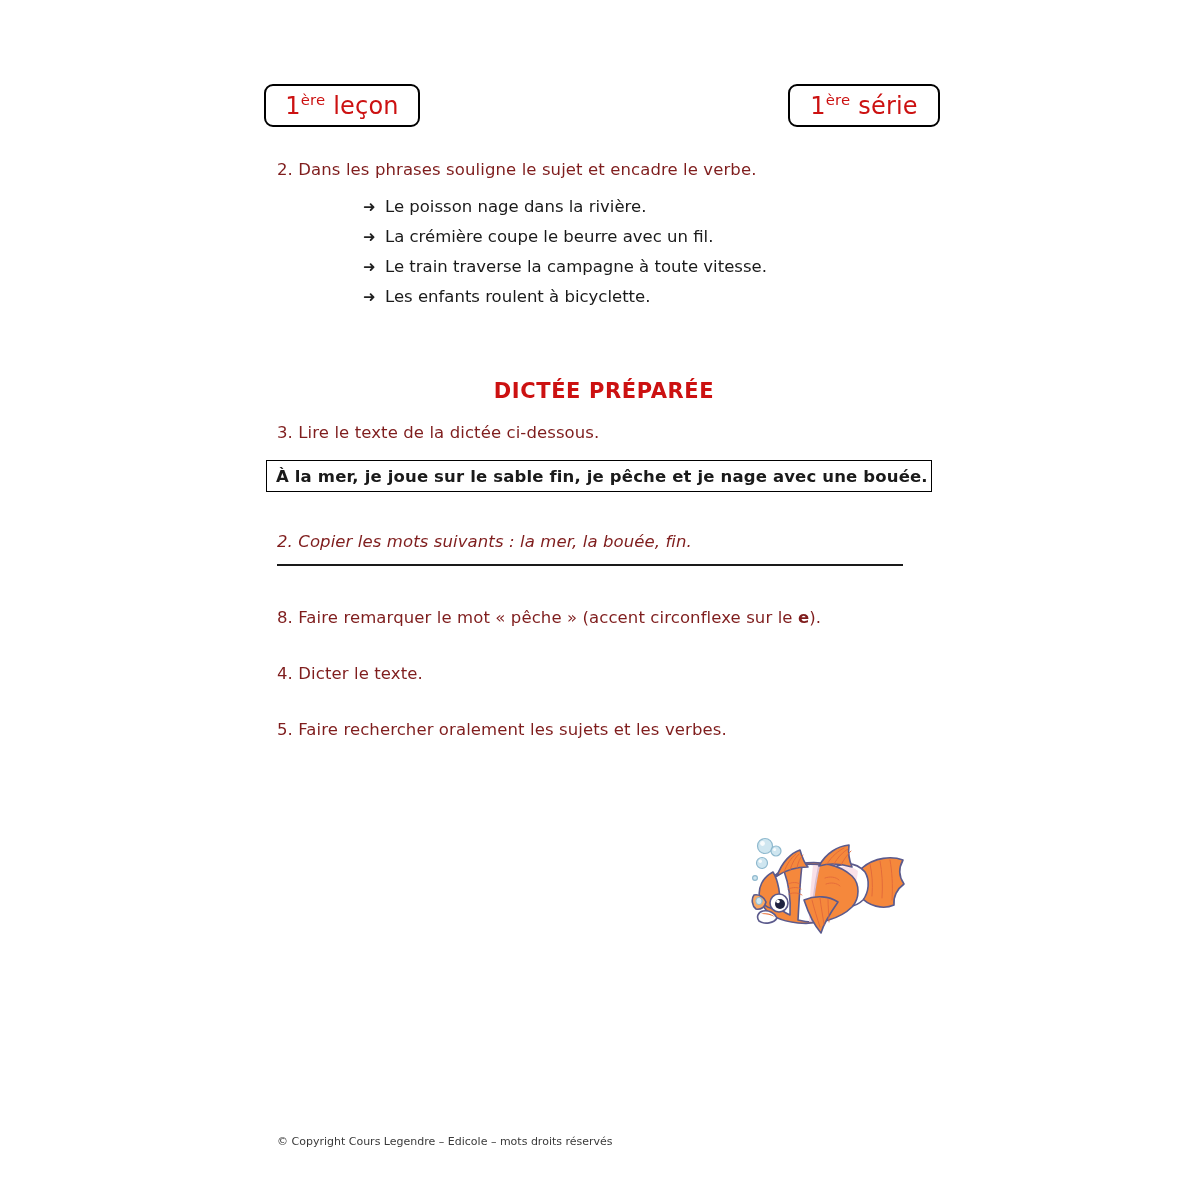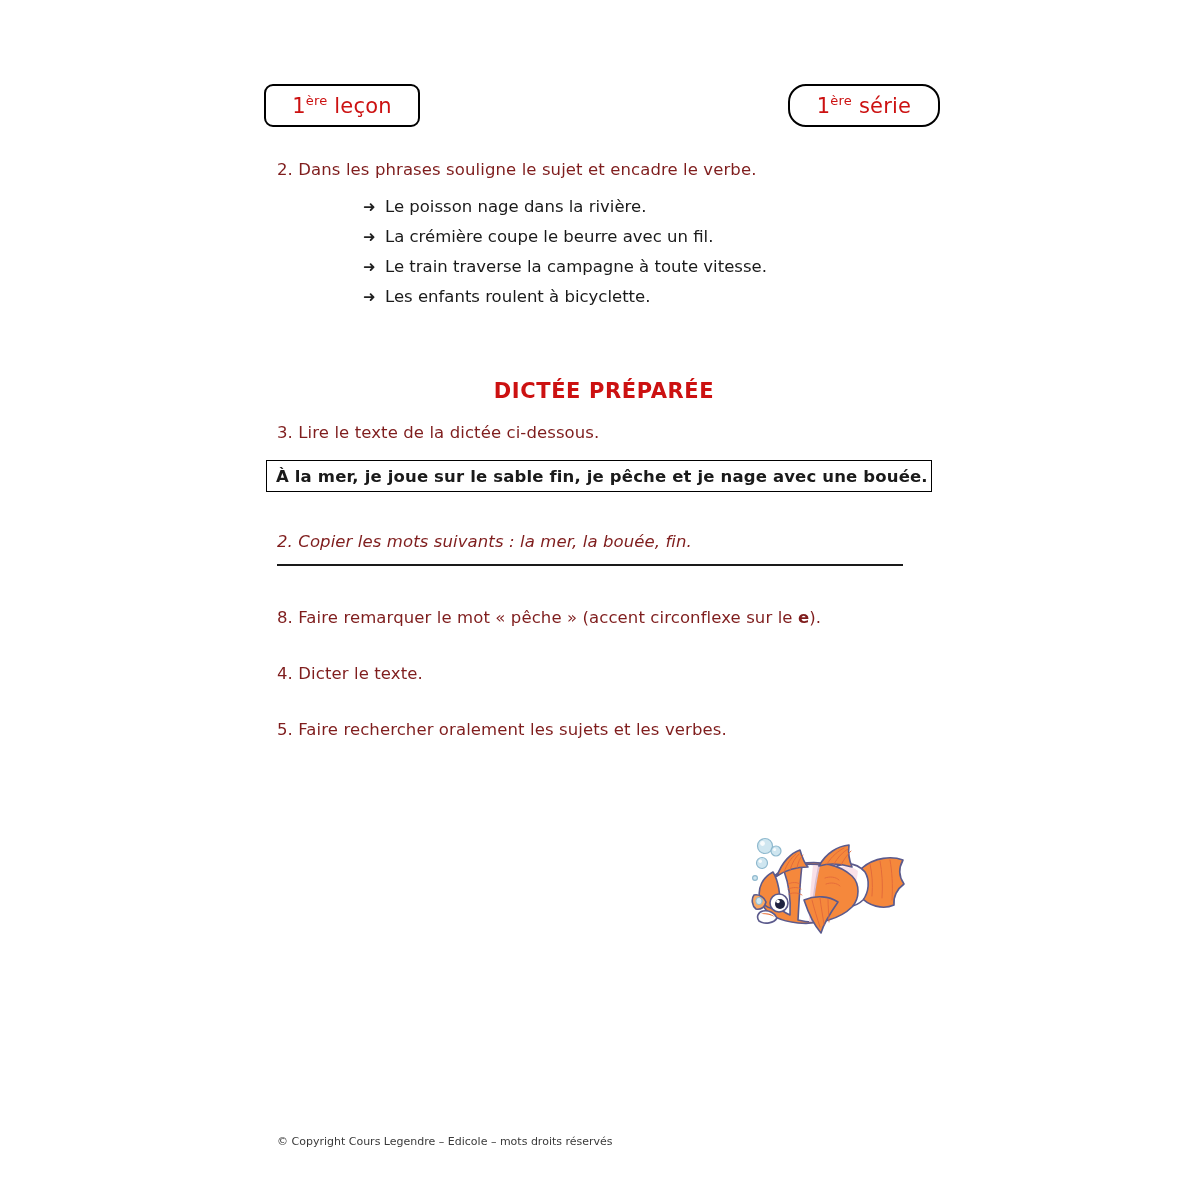--- a/index.html
+++ b/index.html
@@ -27,31 +27,31 @@
     border: 2px solid #000000;
     border-radius: 9px;
     background: #ffffff;
     display: flex;
     align-items: center;
     justify-content: center;
     box-sizing: border-box;
   }
   .tag-text {
     color: #cc1111;
-    font-size: 21px;
+    font-size: 24px;
     letter-spacing: 0.2px;
     white-space: nowrap;
   }
   .tag-text sup {
     font-size: 0.62em;
     vertical-align: super;
     line-height: 0;
   }
   #lesson-tag { left: 264px; top: 84px; width: 156px; height: 43px; }
-  #serie-tag  { left: 788px; top: 84px; width: 152px; height: 43px; border-radius: 18px; }
+  #serie-tag  { left: 788px; top: 84px; width: 152px; height: 43px; }
 
   
   .para {
     position: absolute;
     font-size: 16.5px;
     color: #7f1d1d;
     white-space: nowrap;
     letter-spacing: 0.1px;
   }
 

